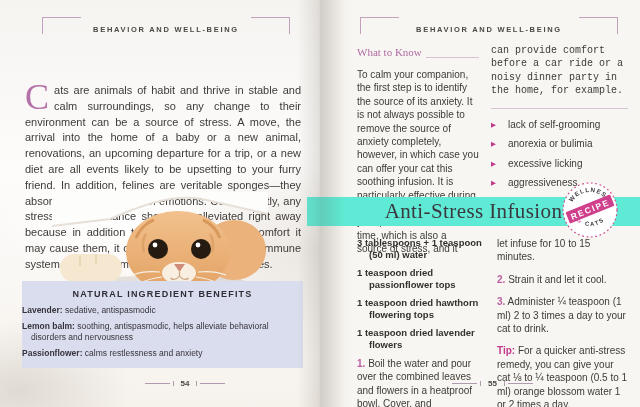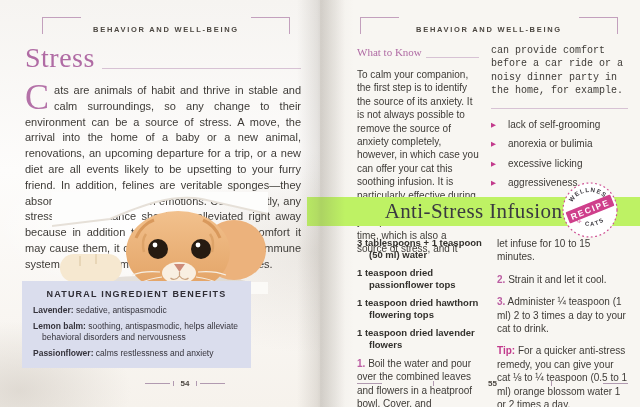--- a/index.html
+++ b/index.html
@@ -25,29 +25,29 @@
   
   .title-row{position:absolute;top:42px;left:25px;width:276px;display:flex;align-items:flex-end;}
   .title-row h1{font-family:"Liberation Serif",serif;font-weight:400;font-size:28px;line-height:32px;
     color:#b06ba4;margin:0 7px 0 0;letter-spacing:.5px;}
   .tline{flex:1;border-bottom:1px solid #d7c2d4;margin-bottom:5px;}
   .lead{position:absolute;top:83px;left:25px;width:276px;margin:0;font-size:11px;line-height:15.8px;
     text-align:justify;color:#3e3b37;}
   .dropcap{float:left;font-family:"Liberation Serif",serif;font-size:36px;line-height:27px;
     color:#b472a8;padding:1px 5px 0 0;}
   .cat{position:absolute;left:52px;top:192px;}
-  .benefits{position:absolute;top:281px;left:22px;width:229px;box-sizing:border-box;
-    background:#dadded;padding:8px 11px 4px;}
+  .benefits{position:absolute;top:281px;left:22px;width:281px;box-sizing:border-box;
+    background:#dadded;padding:8px 0 4px;}
   .b-title{text-align:center;font-size:9px;font-weight:bold;letter-spacing:1.2px;color:#2f2d35;margin:0 0 6px;}
   .b-item{font-size:8.5px;line-height:10.5px;color:#36343c;margin:0 0 5.5px;padding-left:9px;text-indent:-9px;}
 
   
   .folio{position:absolute;top:379px;display:flex;align-items:center;justify-content:center;gap:3px;}
   .folio-l{left:60px;width:250px;}
-  .folio-r{left:357px;width:271px;justify-content:space-between;}
+  .folio-r{left:357px;width:271px;}
   .fl-line{width:25px;border-top:1px solid #b19ab0;}
   .fl-tick{width:1px;height:5px;background:#b19ab0;}
   .fl-num{font-size:8px;font-weight:bold;color:#4c4741;margin:0 4px;}
 
   
   .cols{position:absolute;left:357px;width:271px;display:flex;gap:12px;}
   .cols-upper{top:44px;}
   .cols-recipe{top:237px;}
   .colA{width:122px;flex:0 0 122px;}
   .colB{flex:1;}
@@ -56,21 +56,21 @@
     color:#b06ba4;margin:0 4px 0 0;white-space:nowrap;}
   .hline{flex:1;border-bottom:1px solid #d7c2d4;margin-bottom:3px;}
   .bodytext{font-size:10px;line-height:13.4px;color:#3e3b37;margin:0;}
   .mb12{margin-bottom:10px;font-family:Liberation Mono, monospace;}
   .warn{list-style:none;margin:3px 0 0;padding:0;}
   .warn li{display:flex;gap:12px;align-items:flex-start;font-size:10px;line-height:12px;
     color:#3e3b37;margin-bottom:7.5px;}
   .tri{color:#c23a8c;font-size:6.5px;line-height:12px;}
 
   
-  .banner{position:absolute;left:307px;top:197px;width:333px;height:29px;background:#bef264;
+  .banner{position:absolute;left:307px;top:197px;width:333px;height:29px;background:#5eead4;
     display:flex;align-items:center;justify-content:center;}
   .banner-title{font-family:"Liberation Serif",serif;font-size:21px;color:#3a3940;letter-spacing:.4px;}
   .badge{position:absolute;left:561px;top:181px;}
 
   
   .ing{font-size:9.5px;font-weight:bold;line-height:11.5px;color:#33312d;margin:0 0 7px;
     padding-left:12px;text-indent:-12px;}
   .step{font-size:10px;line-height:13.4px;color:#3e3b37;margin:0 0 9px;}
   .step .n{color:#bb5da2;font-weight:bold;}
   .step .tipn{color:#c23a8c;font-weight:bold;}
@@ -85,24 +85,20 @@
 
 <div class="spread">
 
   <div class="page page-left">
     <div class="hdr hdr-l">
       <div class="corner l"></div>
       <div class="htxt">BEHAVIOR AND WELL-BEING</div>
       <div class="corner r"></div>
     </div>
 
-    <div class="title-row">
-      <h1>Stress</h1>
-      <div class="tline"></div>
-    </div>
 
     <p class="lead"><span class="dropcap">C</span><span>ats are animals of habit and thrive in stable and calm surroundings, so any change to their environment can be a source of stress. A move, the arrival into the home of a baby or a new animal, renovations, an upcoming departure for a trip, or a new diet are all events likely to be upsetting to your furry friend. In addition, felines are veritable sponges—they absorb and mirror our own emotions. Consequently, any stressful circumstance should be alleviated right away because in addition to the psychological discomfort it may cause them, it can lead to a compromised immune system, making them more vulnerable to diseases.</span></p>
 
     <svg class="cat" width="216" height="102" viewBox="0 0 216 102">
       <defs>
         <linearGradient id="fur" x1="0" y1="0" x2="0" y2="1">
           <stop offset="0" stop-color="#f2c18d"></stop>
             <stop offset="1" stop-color="#e2a163"></stop>
         </linearGradient>
       </defs>

